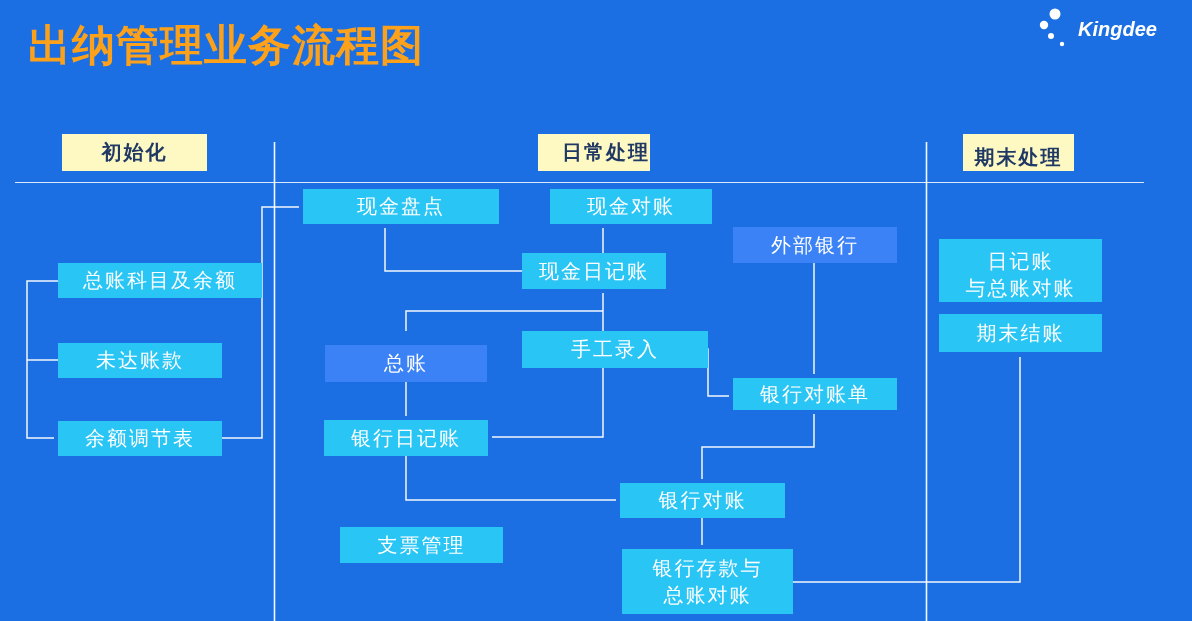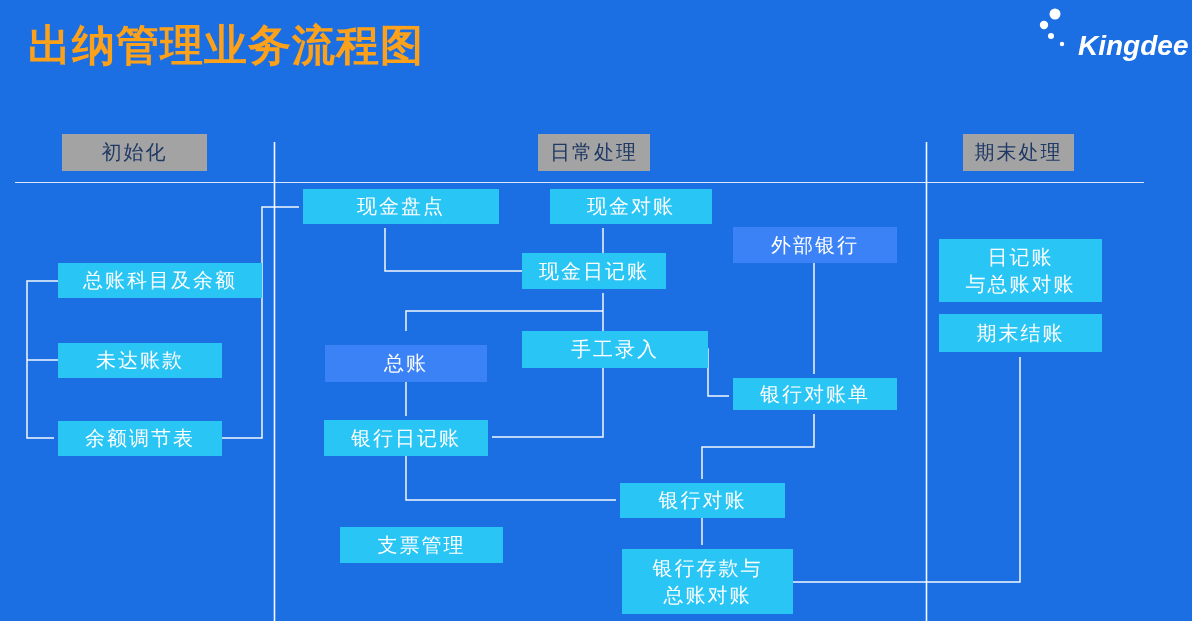--- a/index.html
+++ b/index.html
@@ -9,26 +9,26 @@
     font-family:"Liberation Sans","DejaVu Sans",sans-serif;
   }
   .title{
     position:absolute;left:24px;top:18px;
     font-size:43px;font-weight:800;color:#fca119;letter-spacing:1px;
     margin:4px;line-height:1.1;
   }
   .logo{position:absolute;left:1034px;top:4px;width:150px;height:52px;}
   .logo .brand{
     position:absolute;left:44px;top:14px;
-    color:#ffffff;font-size:28px;font-weight:bold;font-style:italic;letter-spacing:0px;margin-top:12px;
+    color:#ffffff;font-size:20px;font-weight:bold;font-style:italic;letter-spacing:0px;
   }
   .lane-header{
-    position:absolute;background:#a3a3a3;color:#1f3864;
+    position:absolute;background:#fef9c3;color:#1f3864;
     display:flex;align-items:center;justify-content:center;
-    font-size:20px;letter-spacing:2px;
+    font-size:20px;letter-spacing:2px;font-weight:bold;
   }
   .node{
     position:absolute;background:#29c5f5;color:#ffffff;
     display:flex;align-items:center;justify-content:center;text-align:center;
     font-size:20px;letter-spacing:2px;white-space:pre-line;line-height:1.35;
   }
   .node.secondary{background:#3b82f6;}
   .connector-layer{position:absolute;left:0;top:0;width:1192px;height:621px;}
   .connector-layer path, .connector-layer line{fill:none;}
 </style>
@@ -45,24 +45,24 @@
       <circle cx="10" cy="21" r="4.2" fill="#ffffff"></circle>
       <circle cx="17" cy="32" r="3" fill="#ffffff"></circle>
       <circle cx="28" cy="40" r="2.2" fill="#ffffff"></circle>
     </svg>
     <span class="brand">Kingdee</span>
   </div>
 
   <div class="lane-header" style="left:62px;top:134px;width:145px;height:37px;">
     <span>初始化</span>
   </div>
-  <div class="lane-header" style="left:538px;top:134px;width:112px;height:37px;">
+  <div class="lane-header" style="left:538px;top:134px;width:112px;height:37px;justify-content:flex-end;">
     <span>日常处理</span>
   </div>
-  <div class="lane-header" style="left:963px;top:134px;width:111px;height:37px;">
+  <div class="lane-header" style="left:963px;top:134px;width:111px;height:37px;align-items:flex-end;">
     <span>期末处理</span>
   </div>
 
   <svg class="connector-layer" width="1192" height="621">
     <defs>
       <marker id="arw" markerWidth="10" markerHeight="9" refX="7.5" refY="4" orient="auto" markerUnits="userSpaceOnUse">
         <path d="M0,0 L8,4 L0,8 Z" fill="#ffffff"></path>
       </marker>
     </defs>
 
@@ -141,21 +141,21 @@
     <span>银行对账</span>
   </div>
   <div class="node" style="left:340px;top:527px;width:163px;height:36px;">
     <span>支票管理</span>
   </div>
   <div class="node" style="left:622px;top:549px;width:171px;height:65px;">
     <span>银行存款与
 总账对账</span>
   </div>
 
-  <div class="node" style="left:939px;top:239px;width:163px;height:63px;">
+  <div class="node" style="left:939px;top:239px;width:163px;height:63px;align-items:flex-end;">
     <span>日记账
 与总账对账</span>
   </div>
   <div class="node" style="left:939px;top:314px;width:163px;height:38px;">
     <span>期末结账</span>
   </div>
 
 </div>
 
 </body></html>

